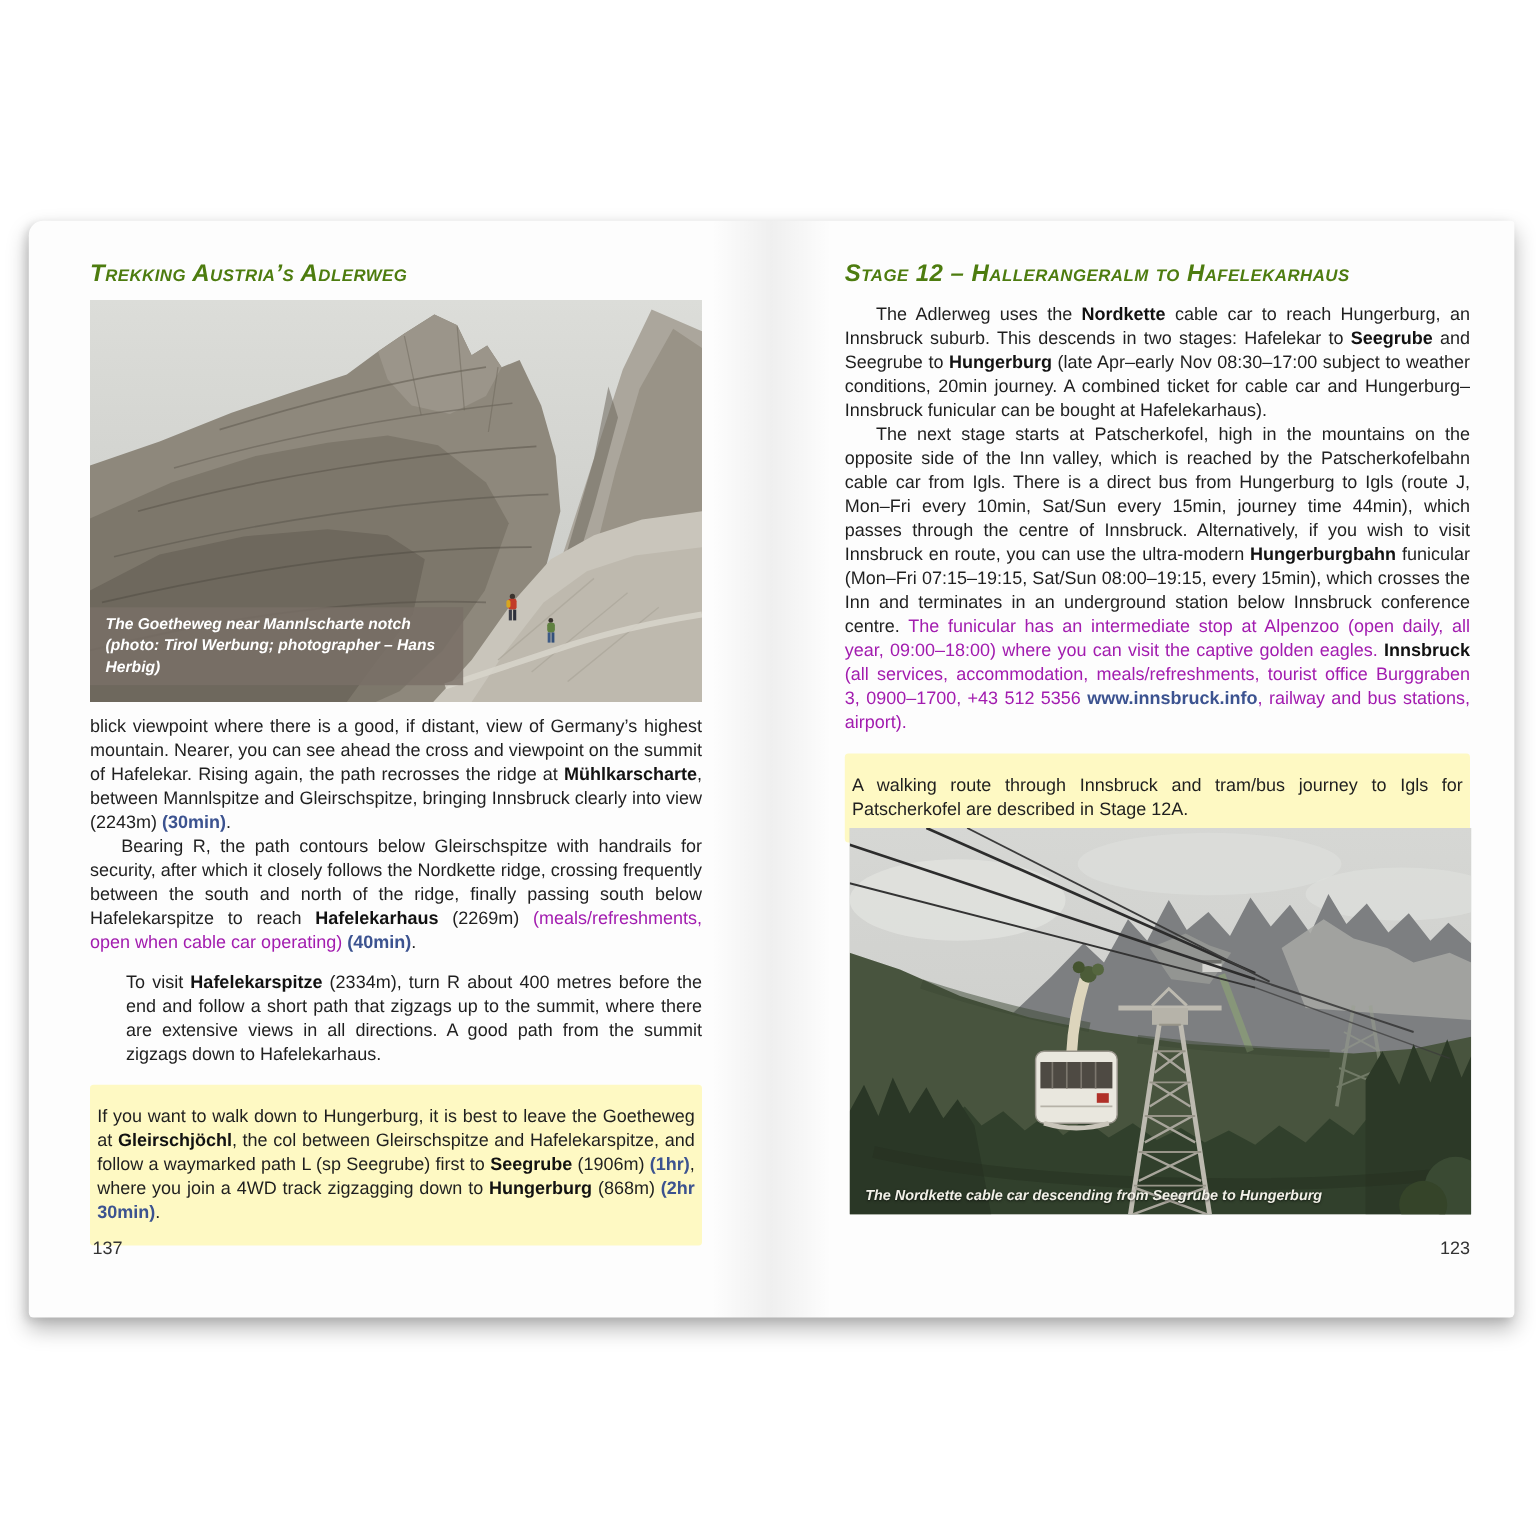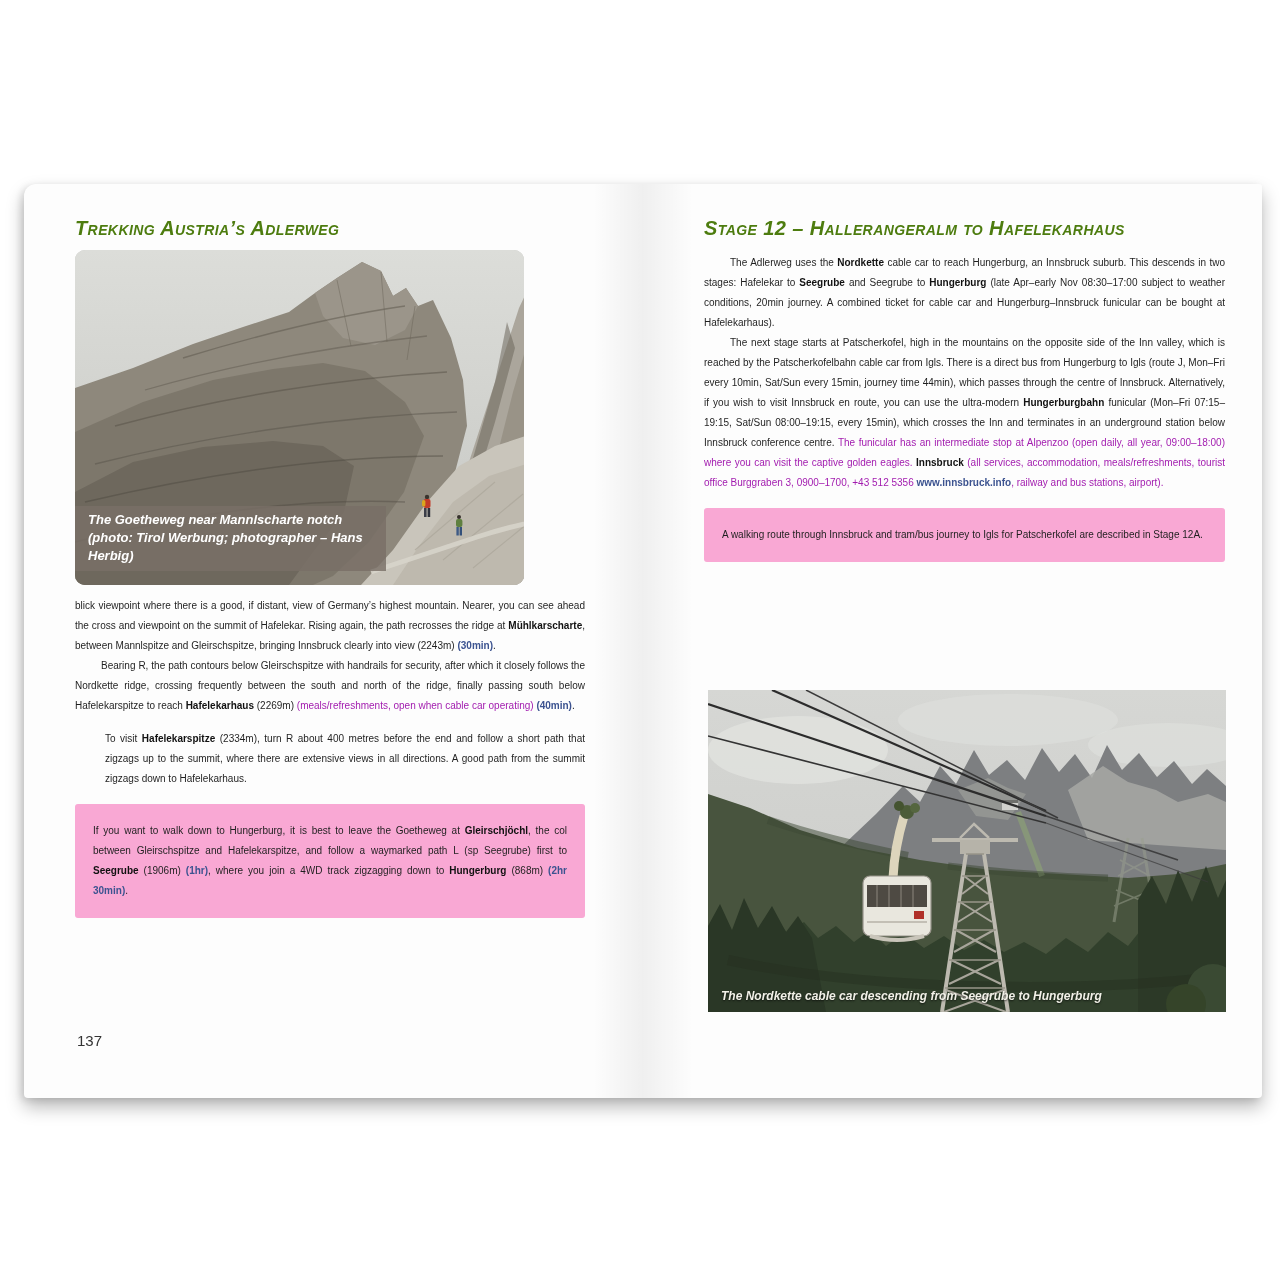--- a/index.html
+++ b/index.html
@@ -17,44 +17,44 @@
     background:linear-gradient(to right, rgba(0,0,0,0) 0%, rgba(0,0,0,0.055) 50%, rgba(0,0,0,0) 100%);
   }
   .runhead{
     position:absolute;top:33px;font-style:italic;font-variant:small-caps;
     font-weight:600;font-size:20px;letter-spacing:0.4px;color:#4d7c0f;
   }
   .runhead.left{left:51px;}
   .runhead.right{left:680px;width:521px;}
   .photo{position:absolute;overflow:hidden;background:#c9cac6;}
   .photo svg{display:block;}
-  .photo-left{left:51px;top:66px;width:449px;height:335px;border-radius:10px;}
+  .photo-left{left:51px;top:66px;width:510px;height:335px;}
   .photo-right{left:684px;top:506px;width:518px;height:322px;}
   .caption-band{
     position:absolute;left:0;bottom:14px;width:288px;
     background:rgba(121,111,102,0.82);color:#fff;
     font-style:italic;font-weight:600;font-size:13px;line-height:18px;
     padding:5px 10px 6px 13px;
   }
   .caption-plain{
     position:absolute;left:13px;bottom:7px;right:12px;color:#f2f1e8;
     font-style:italic;font-weight:600;font-size:12px;line-height:17px;
     text-shadow:0 1px 2px rgba(0,0,0,0.65);
   }
   .text-col{
-    position:absolute;font-size:10px;line-height:20px;color:#1f1f1f;
+    position:absolute;font-size:15px;line-height:20px;color:#1f1f1f;
     text-align:justify;
   }
   .col-left{left:51px;top:412px;width:510px;}
   .col-right{left:680px;top:69px;width:521px;}
   .para{margin:0;}
   .para.indent{text-indent:26px;}
   .note{margin:13px 0 0 30px;}
   .infobox{
-    background:#f9a8d4;border-radius:3px;padding:17px 18px;margin-top:15px;
+    background:#fef9c3;border-radius:3px;padding:17px 6px;margin-top:15px;
   }
   .seg-n{color:#1f1f1f;}
   .seg-b{color:#111111;font-weight:bold;}
   .seg-bl{color:#a21caf;}
   .seg-bb{color:#3c5390;font-weight:bold;}
   .pagenum{position:absolute;top:848px;font-size:15px;color:#333;}
   .pagenum.left{left:53px;}
   .pagenum.right{left:680px;width:521px;text-align:right;}
 </style>
 </head>
@@ -198,13 +198,14 @@
         <path d="M256,186 L280,204 M278,186 L254,204 M252,212 L284,232 M282,212 L250,232 M248,240 L288,262 M286,240 L246,262 M243,270 L293,294 M291,270 L241,294 M238,300 L298,322 M296,300 L236,322" stroke="#a8a59b" stroke-width="2"></path>
         <path d="M258,164 L276,164 M254,186 L280,186 M250,212 L284,212 M246,240 L288,240 M241,270 L293,270 M237,298 L297,298" stroke="#989589" stroke-width="1.6"></path>
       </g>
 
       <circle cx="505" cy="300" r="26" fill="#3a4a33"></circle>
       <circle cx="478" cy="314" r="20" fill="#354429"></circle>
     </svg>
     <div class="caption-plain">The Nordkette cable car descending from Seegrube to Hungerburg</div>
   </div>
 
+  <div class="pagenum right">123</div>
 </div>
 
 </body></html>

